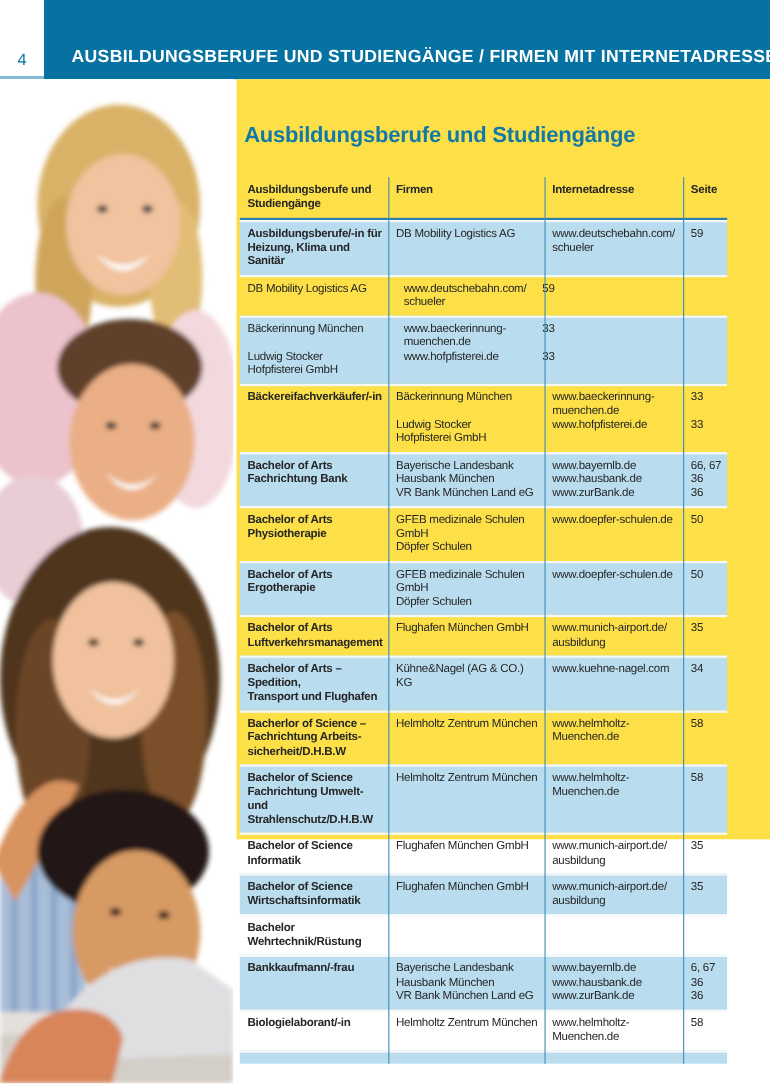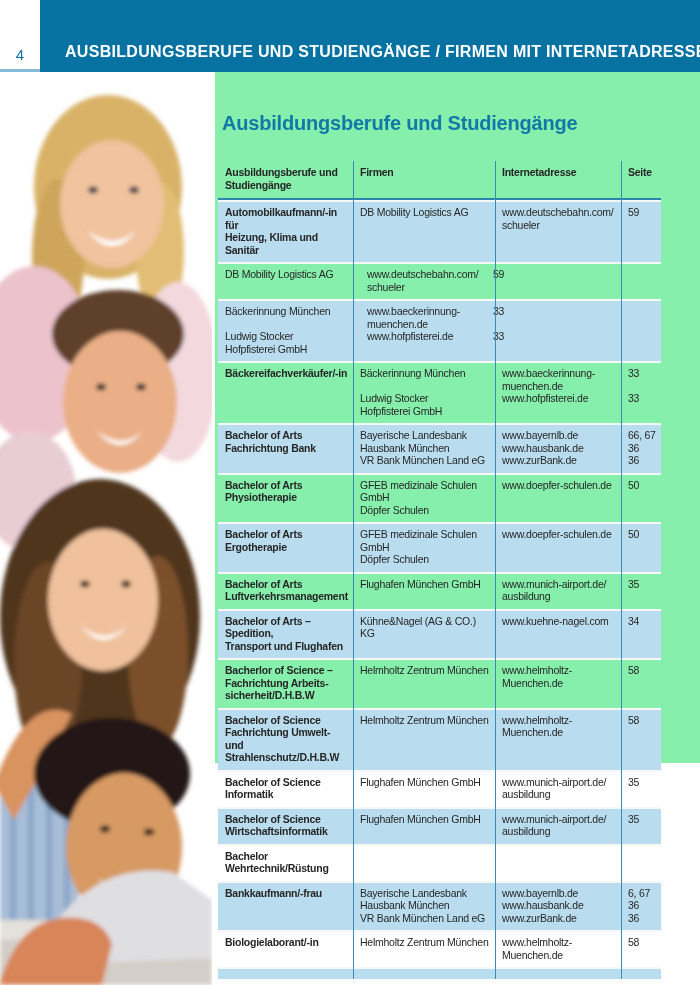--- a/index.html
+++ b/index.html
@@ -17,21 +17,21 @@
   .headerbar{
     flex:1;background:#0672a2;color:#ffffff;display:flex;align-items:flex-end;
     box-sizing:border-box;padding:0 8px 11px 25px;font-weight:bold;font-size:16px;
     letter-spacing:0.3px;text-transform:uppercase;white-space:nowrap;overflow:hidden;
   }
   
   .photo-col{position:absolute;top:72px;left:0;width:212px;height:913px;background:#ffffff;}
   
   .content{
     position:absolute;top:72px;left:215px;width:485px;height:691px;
-    background:#86efac;box-sizing:border-box;padding:40px 0 0 3px;
+    background:#fde047;box-sizing:border-box;padding:40px 0 0 3px;
   }
   .page-title{
     color:#1278a8;font-size:20px;font-weight:bold;letter-spacing:-0.2px;
     margin:0 0 26px 4px;
   }
   
   .table{
     position:relative;width:443px;font-size:10.5px;line-height:12.5px;
     letter-spacing:-0.25px;color:#262626;
   }
@@ -122,21 +122,21 @@
     <div class="thead">
       <div class="c1">Ausbildungsberufe und
 Studiengänge</div>
       <div class="c2">Firmen</div>
       <div class="c3">Internetadresse</div>
       <div class="c4">Seite</div>
     </div>
 
     <div>
         <div class="row shaded">
-          <div class="c1">Automobilkaufmann/-in für
+          <div class="c1">Ausbildungsberufe/-in für
 Heizung, Klima und Sanitär</div>
           <div class="entries">
             <div class="entry">
               <div class="c2">DB Mobility Logistics AG</div>
               <div class="c3">www.deutschebahn.com/
 schueler</div>
               <div class="c4">59</div>
             </div>
           </div>
         </div>

